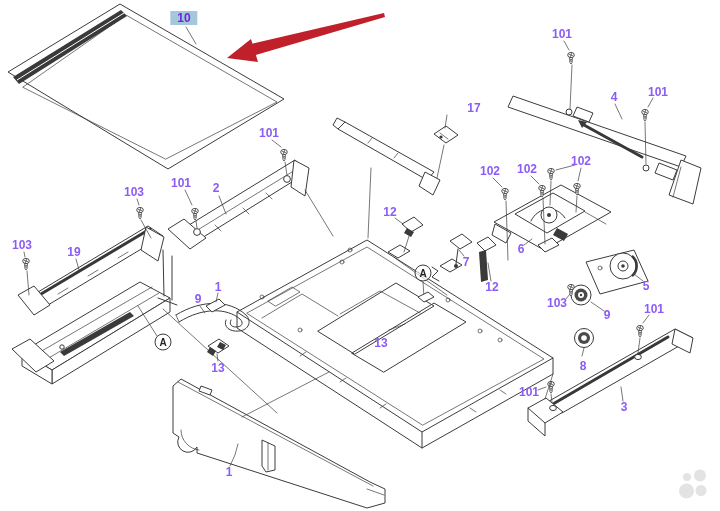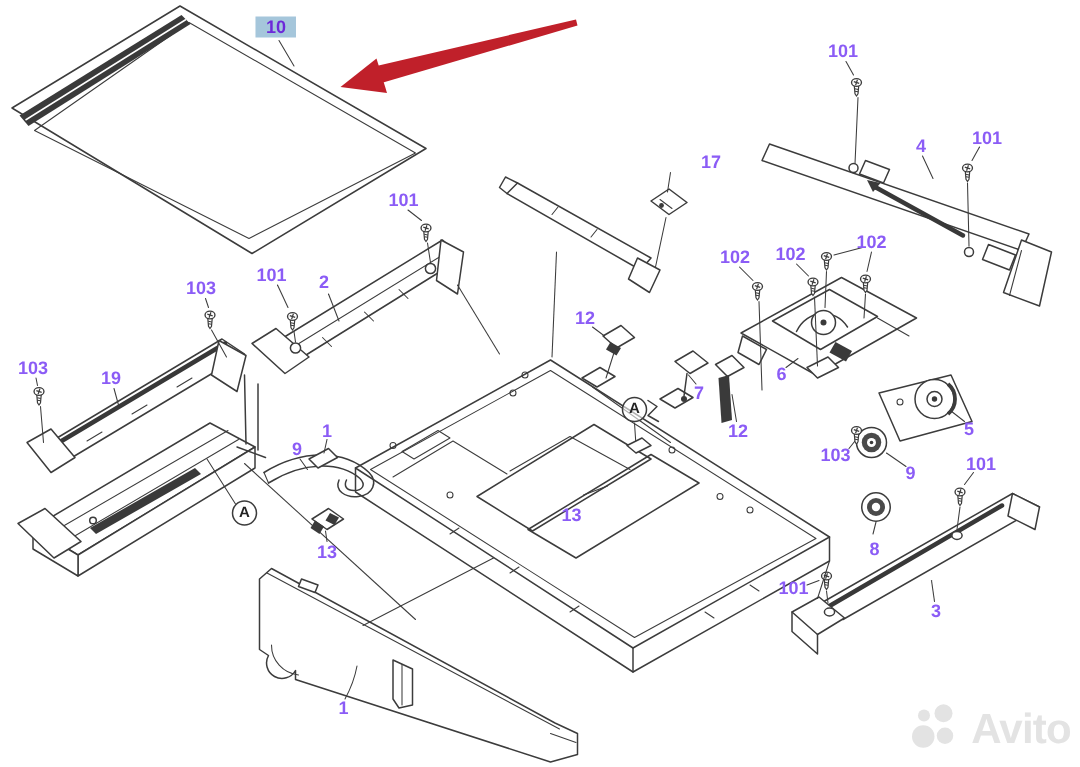--- a/index.html
+++ b/index.html
@@ -331,16 +331,15 @@
 <span class="marker" style="left:423px;top:273px">A</span>
 
 <div class="wm-bar"></div>
 <div class="watermark">
   <svg width="36" height="34" viewBox="0 0 36 34">
     <circle cx="9" cy="8" r="4" fill="#e3e3e3"></circle>
     <circle cx="22" cy="6.5" r="6" fill="#e3e3e3"></circle>
     <circle cx="8.5" cy="22" r="7.5" fill="#e3e3e3"></circle>
     <circle cx="23" cy="21.5" r="5.5" fill="#e3e3e3"></circle>
   </svg>
-  <span class="wm-text">Avito</span>
 </div>
 
 </div>
 
 </body></html>

